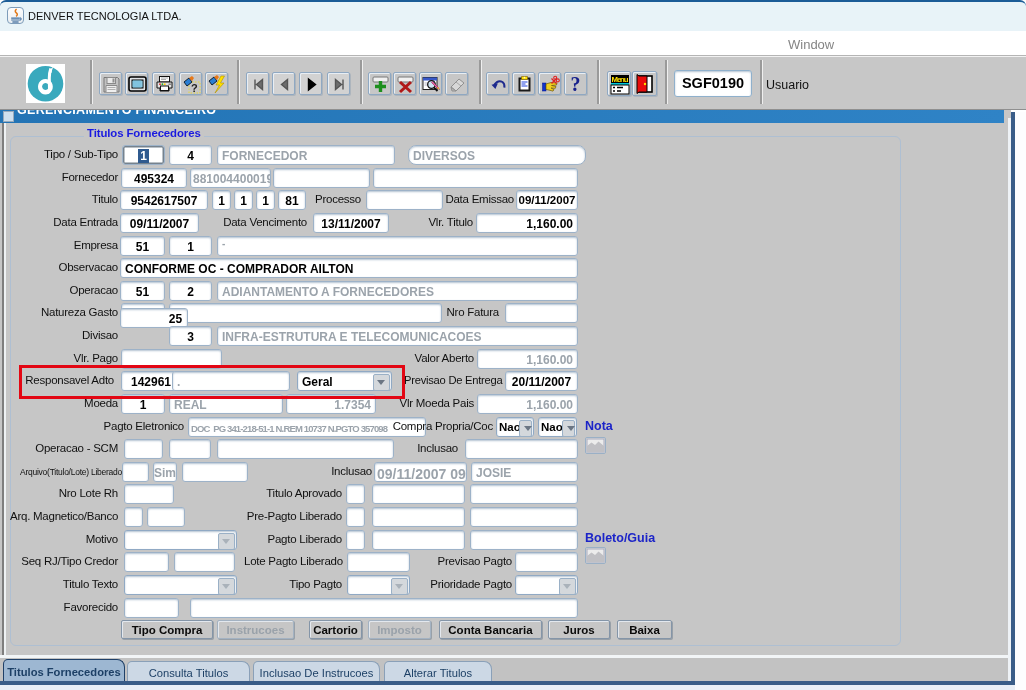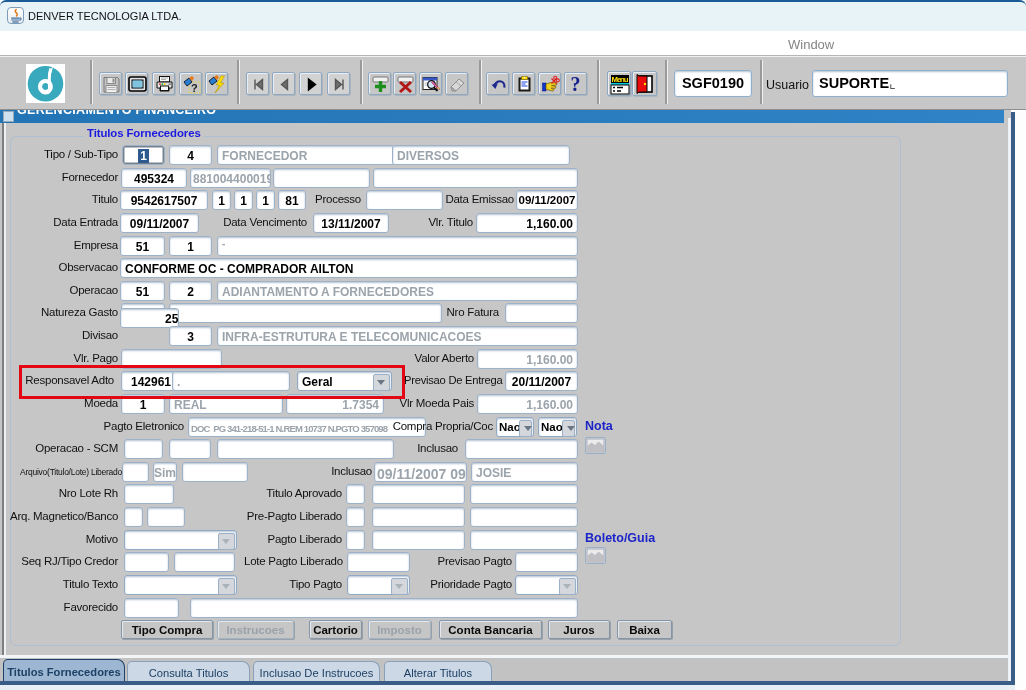--- a/index.html
+++ b/index.html
@@ -213,38 +213,37 @@
       <svg width="21" height="21">
         <rect x="4" y="2" width="13" height="16" fill="#fff" stroke="#000" stroke-width="1.6"></rect>
         <path d="M4 2 h8 v16 h-8 l-2 1.5 v-19 z" fill="#e80c0c" stroke="#000"></path>
         <circle cx="10" cy="10" r="1.2" fill="#ffe000"></circle>
       </svg>
     </div>
 <div class="sep" style="left:665px;top:60px;"></div>
 <div class="abs" style="left:674px;top:70px;width:78px;height:27px;background:#fff;border:1px solid #8fb0cc;border-radius:3px;box-sizing:border-box;text-align:center;font-size:14.5px;font-weight:bold;padding-top:4px;box-shadow:inset 0 1px 2px #b3c2d1;">SGF0190</div>
 <div class="sep" style="left:760px;top:60px;"></div>
 <div class="abs" style="left:766px;top:78px;font-size:12.5px;color:#111;">Usuario</div>
-<div class="abs" style="left:812px;top:70px;width:196px;height:27px;background:#fff;border:1px solid #8fb0cc;border-radius:3px;box-sizing:border-box;font-size:14.5px;font-weight:bold;padding:4px 0 0 6px;box-shadow:inset 0 1px 2px #b3c2d1;">SUPORTE<span style="font-weight:normal;color:#555;">⌞</span></div>
 <div class="abs" id="bluebar">
       <div class="i"></div>
       <div class="t">GERENCIAMENTO FINANCEIRO</div>
     </div>
 <div class="abs" id="canvas"></div>
     <div class="abs" style="left:1004px;top:110px;width:7px;height:13px;background:#c6c6c6;"></div>
 <div class="abs" id="canvasL1"></div>
 <div class="abs" id="canvasL2"></div>
 <div class="abs" id="fset"></div>
 <div class="abs" id="fsetlbl">Titulos Fornecedores</div>
 <div id="formarea">
 
 <div class="lb" style="left:20px;top:148px;width:98px;">Tipo / Sub-Tipo</div>
 <div class="f c" style="left:122px;top:145px;width:43px;box-shadow:inset 0 0 0 1.5px #75828e;"><span style="background:#2f5a8f;color:#fff;padding:0 2px;">1</span></div>
 <div class="f c" style="left:169px;top:145px;width:43px;">4</div>
 <div class="f g" style="left:217px;top:145px;width:178px;">FORNECEDOR</div>
-<div class="f g" style="left:392px;top:145px;width:178px;">DIVERSOS</div>
+<div class="f g" style="left:408px;top:145px;width:178px;border-radius:8px;">DIVERSOS</div>
 
 <div class="lb" style="left:20px;top:171px;width:98px;">Fornecedor</div>
 <div class="f c" style="left:121px;top:168px;width:66px;">495324</div>
 <div class="f g" style="left:190px;top:168px;width:81px;padding-left:2px;">8810044000199</div>
 <div class="f" style="left:273px;top:168px;width:97px;"></div>
 <div class="f" style="left:373px;top:168px;width:205px;"></div>
 
 <div class="lb" style="left:20px;top:193px;width:98px;">Titulo</div>
 <div class="f c" style="left:120px;top:190px;width:88px;">9542617507</div>
 <div class="f c" style="left:212px;top:190px;width:19px;">1</div>
@@ -276,41 +275,41 @@
 <div class="f c" style="left:169px;top:281px;width:43px;">2</div>
 <div class="f g" style="left:217px;top:281px;width:361px;">ADIANTAMENTO A FORNECEDORES</div>
 
 <div class="lb" style="left:20px;top:306px;width:98px;">Natureza Gasto</div>
 <div class="f" style="left:121px;top:303px;width:44px;"></div>
 <div class="f" style="left:169px;top:303px;width:273px;"></div>
 <div class="lb" style="left:418px;top:306px;width:81px;">Nro Fatura</div>
 <div class="f" style="left:505px;top:303px;width:73px;"></div>
 
 <div class="lb" style="left:20px;top:329px;width:98px;">Divisao</div>
-<div class="f c" style="left:120px;top:308px;width:59px;padding-left:44px;">25</div>
+<div class="f c" style="left:120px;top:308px;width:68px;padding-left:44px;">25</div>
 <div class="f c" style="left:169px;top:326px;width:43px;">3</div>
 <div class="f g" style="left:217px;top:326px;width:361px;">INFRA-ESTRUTURA E TELECOMUNICACOES</div>
 
 <div class="lb" style="left:20px;top:352px;width:98px;">Vlr. Pago</div>
 <div class="f" style="left:121px;top:349px;width:101px;"></div>
 <div class="lb" style="left:394px;top:352px;width:80px;">Valor Aberto</div>
 <div class="f g r" style="left:477px;top:349px;width:101px;">1,160.00</div>
 
 <div class="redbox"></div>
 <div class="lb" style="left:20px;top:374px;width:94px;">Responsavel Adto</div>
 <div class="f c" style="left:121px;top:371px;width:60px;">142961</div>
 <div class="f g" style="left:172px;top:371px;width:118px;">.</div>
 <div class="dd" style="left:297px;top:371px;width:95px;">Geral<div class="da" style="right:1.5px;"></div></div>
 <div class="lb" style="left:404px;top:374px;width:97px;text-align:right;font-size:11.2px;">Previsao De Entrega</div>
 <div class="f c" style="left:505px;top:371px;width:73px;">20/11/2007</div>
 
 <div class="lb" style="left:20px;top:397px;width:98px;">Moeda</div>
 <div class="f c" style="left:121px;top:394px;width:44px;">1</div>
 <div class="f g" style="left:169px;top:394px;width:114px;">REAL</div>
-<div class="f g r" style="left:286px;top:394px;width:98px;">1.7354</div>
+<div class="f g r" style="left:286px;top:394px;width:90px;">1.7354</div>
 <div class="lb" style="left:396px;top:397px;width:78px;">Vlr Moeda Pais</div>
 <div class="f g r" style="left:477px;top:394px;width:101px;">1,160.00</div>
 
 <div class="lb" style="left:20px;top:420px;width:164px;">Pagto Eletronico</div>
 <div class="f g" style="left:188px;top:417px;width:238px;font-size:9.5px;letter-spacing:-0.85px;padding-top:4.5px;padding-left:2px;">DOC&nbsp; PG 341-218-51-1 N.REM 10737 N.PGTO 357098</div>
 <div class="lb" style="left:330px;top:420px;width:163px;">Compra Propria/Coc</div>
 <div class="dd" style="left:496px;top:417px;width:38px;padding-left:2px;padding-right:0;font-size:11.5px;">Nao<div class="da" style="right:1px;width:11px;"></div></div>
 <div class="dd" style="left:538px;top:417px;width:39px;padding-left:2px;padding-right:0;font-size:11.5px;">Nao<div class="da" style="right:1px;width:11px;"></div></div>
 <div class="bl" style="left:585px;top:419px;">Nota</div>
 

